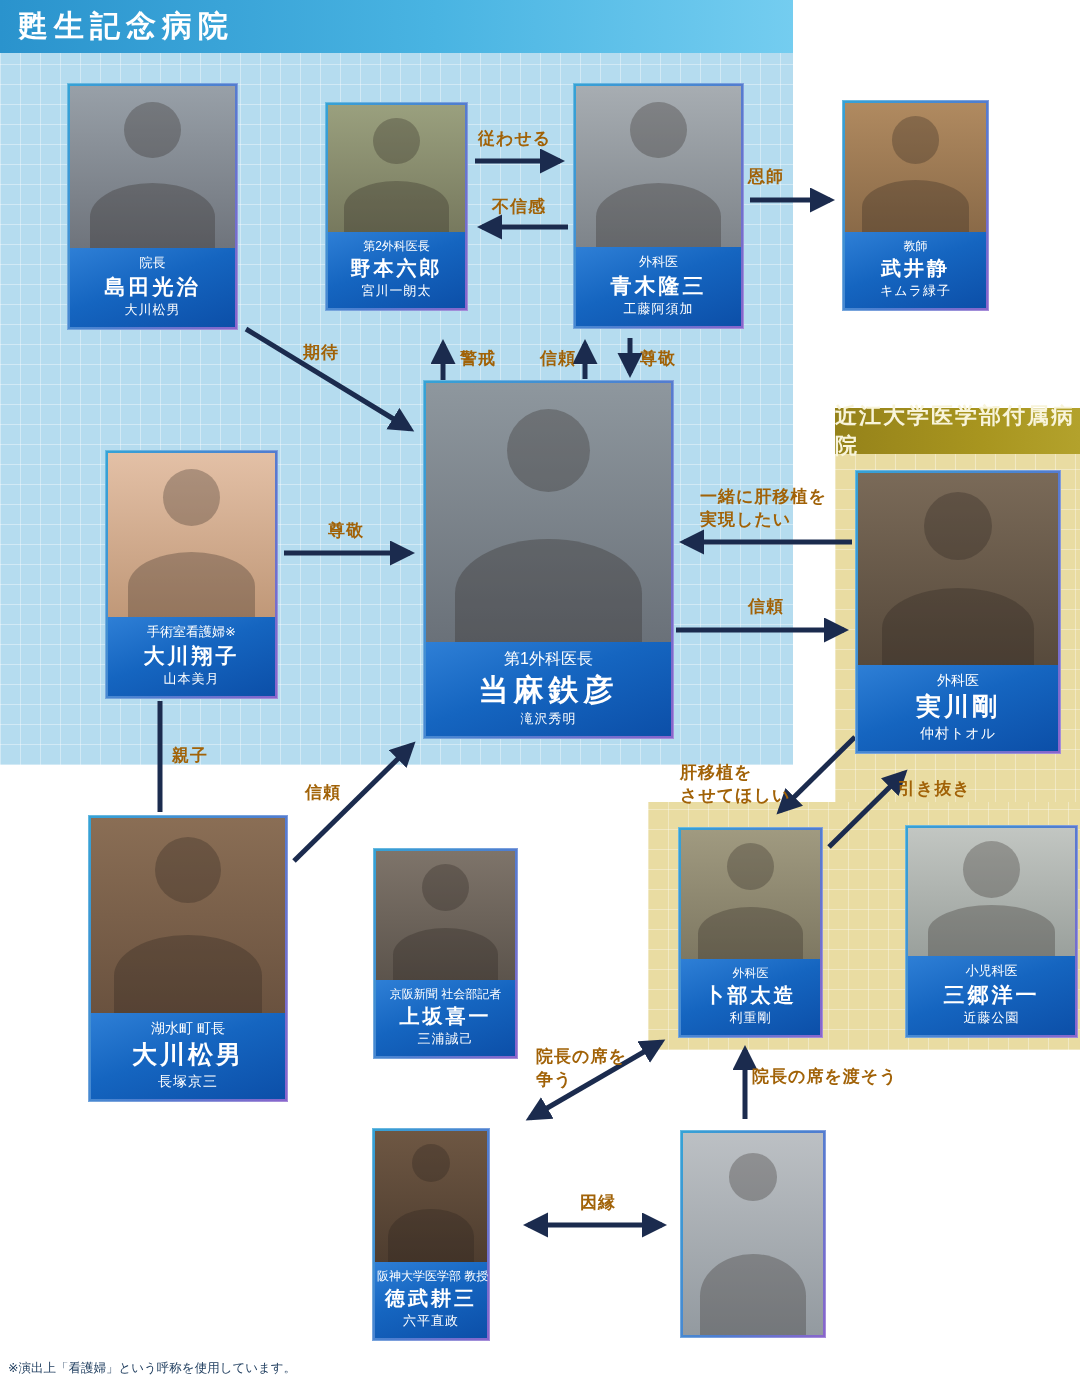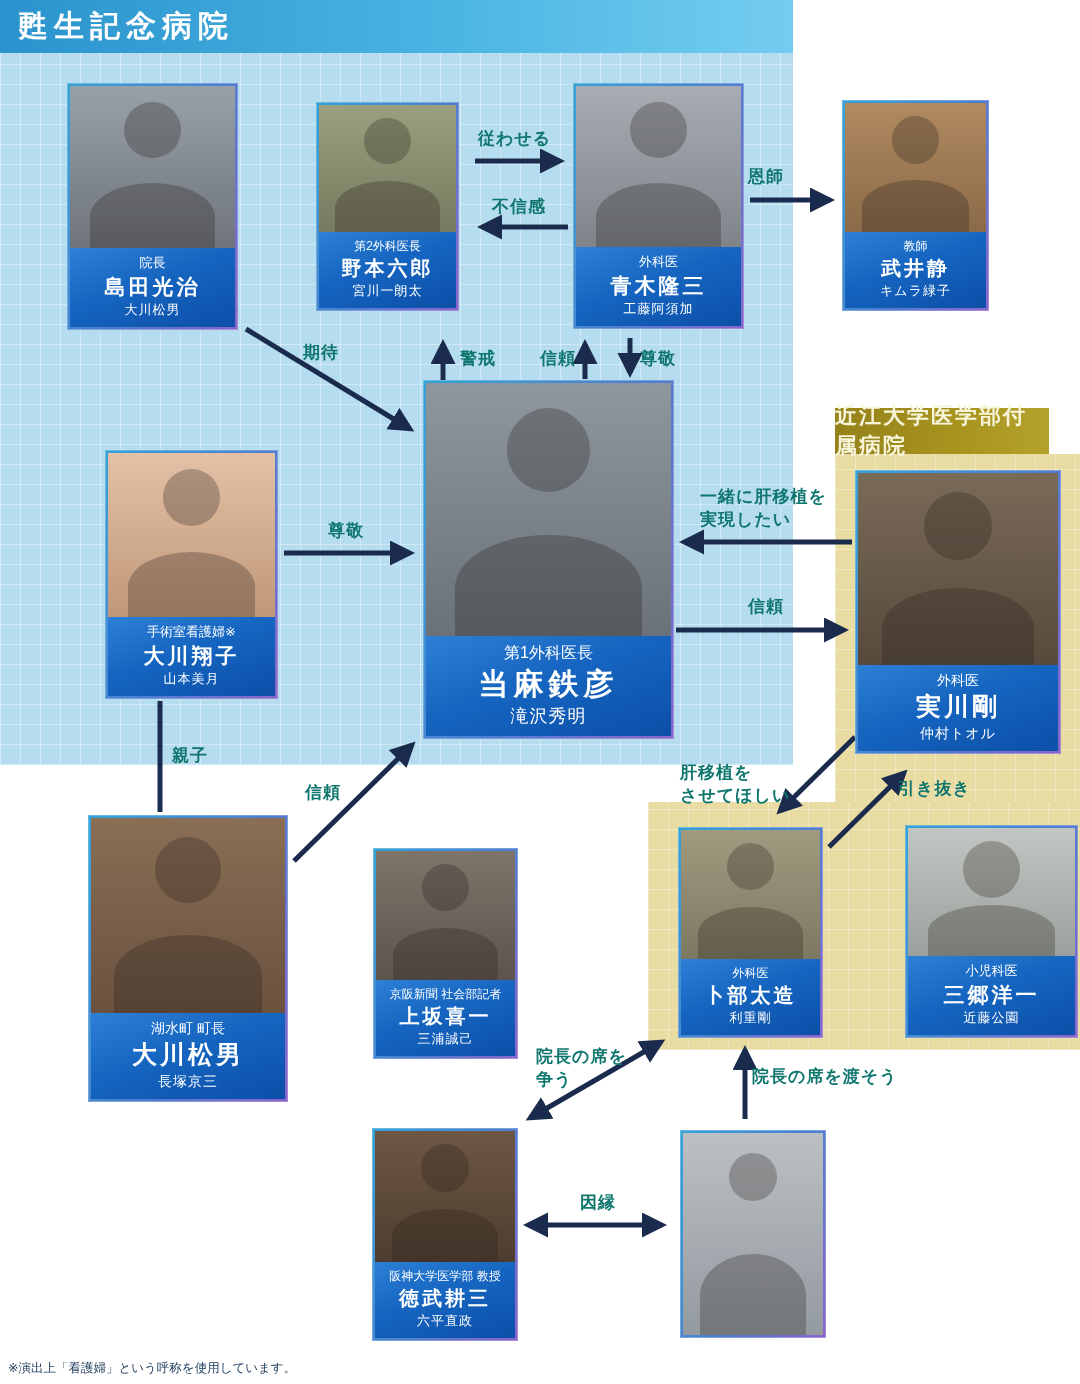--- a/index.html
+++ b/index.html
@@ -16,21 +16,21 @@
     display:flex;align-items:center;padding-left:18px;box-sizing:border-box;
   }
   .panel-blue{
     position:absolute;left:0;top:53px;width:793px;height:712px;
     background-color:#b5dcef;
     background-image:
       repeating-linear-gradient(0deg,rgba(255,255,255,.38) 0 1px,transparent 1px 20px),
       repeating-linear-gradient(90deg,rgba(255,255,255,.38) 0 1px,transparent 1px 20px);
   }
   .banner-gold{
-    position:absolute;left:835px;top:408px;width:214px;height:46px;
+    position:absolute;left:835px;top:408px;width:245px;height:46px;
     background:linear-gradient(90deg,#95821a 0%,#a8951f 60%,#b3a22c 100%);
     color:#f8f4da;font-size:22px;font-weight:bold;letter-spacing:2px;
     display:flex;align-items:center;justify-content:center;box-sizing:border-box;
   }
   .panel-tan{
     position:absolute;background-color:#e9dca2;
     background-image:
       repeating-linear-gradient(0deg,rgba(255,255,255,.35) 0 1px,transparent 1px 20px),
       repeating-linear-gradient(90deg,rgba(255,255,255,.35) 0 1px,transparent 1px 20px);
   }
@@ -55,24 +55,24 @@
   .plabel{
     background:linear-gradient(160deg,#2e7fd6 0%,#1565c0 45%,#0c4fa8 100%);
     color:#ffffff;text-align:center;padding:7px 2px 9px;line-height:1.25;
   }
   .role{font-size:13px;white-space:nowrap;}
   .pname{font-size:21px;font-weight:bold;letter-spacing:3px;white-space:nowrap;margin-top:2px;}
   .actor{font-size:13px;letter-spacing:1px;white-space:nowrap;margin-top:2px;}
   .card-sm .role{font-size:12px;} .card-sm .pname{font-size:20px;}
   .card-md .pname{font-size:25px;} .card-md .role{font-size:14px;} .card-md .actor{font-size:14px;}
   .card-lg .pname{font-size:30px;letter-spacing:5px;}
-  .card-lg .role{font-size:16px;} .card-lg .actor{font-size:18px;}
+  .card-lg .role{font-size:16px;} .card-lg .actor{font-size:13px;}
   
   .rel{
-    position:absolute;color:#0f766e;font-weight:bold;font-size:17px;
+    position:absolute;color:#a16207;font-weight:bold;font-size:17px;
     line-height:1.35;white-space:pre-line;letter-spacing:1px;
   }
   
   #arrows{position:absolute;left:0;top:0;}
   
   .footnote{position:absolute;left:8px;top:1360px;font-size:12.5px;color:#1b3a5c;}
 </style>
 </head>
 <body>
 
@@ -123,21 +123,21 @@
         <div class="sil-head"></div>
         <div class="sil-body"></div>
       </div>
     <div class="plabel">
       <div class="role">院長</div>
       <div class="pname">島田光治</div>
       <div class="actor">大川松男</div>
     </div>
   </div>
 
-  <div class="card card-sm" style="left:316px;top:102px;width:143px;height:209px">
+  <div class="card card-sm" style="left:325px;top:102px;width:143px;height:209px">
     <div class="photo" style="background:linear-gradient(180deg,#9aa07e,#77795e)">
         <div class="sil-head"></div>
         <div class="sil-body"></div>
       </div>
     <div class="plabel">
       <div class="role">第2外科医長</div>
       <div class="pname">野本六郎</div>
       <div class="actor">宮川一朗太</div>
     </div>
   </div>
@@ -243,21 +243,21 @@
         <div class="sil-head"></div>
         <div class="sil-body"></div>
       </div>
     <div class="plabel">
       <div class="role">小児科医</div>
       <div class="pname">三郷洋一</div>
       <div class="actor">近藤公園</div>
     </div>
   </div>
 
-  <div class="card card-sm" style="left:372px;top:1128px;width:146px;height:213px">
+  <div class="card card-sm" style="left:372px;top:1128px;width:118px;height:213px">
     <div class="photo" style="background:linear-gradient(180deg,#6e5743,#4e3d2f)">
         <div class="sil-head"></div>
         <div class="sil-body"></div>
       </div>
     <div class="plabel">
       <div class="role">阪神大学医学部 教授</div>
       <div class="pname">徳武耕三</div>
       <div class="actor">六平直政</div>
     </div>
   </div>

